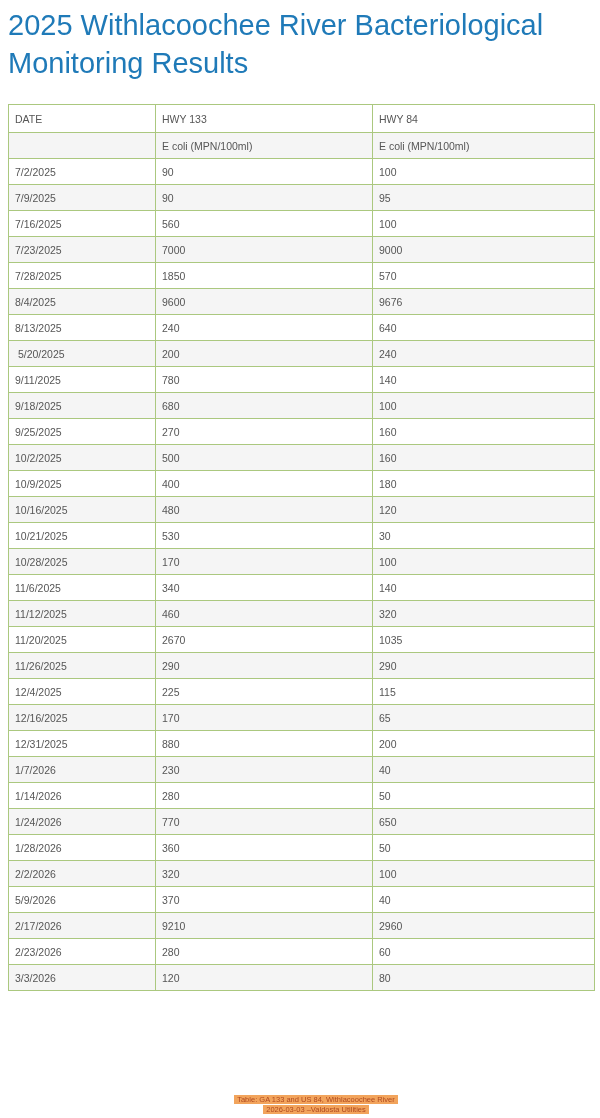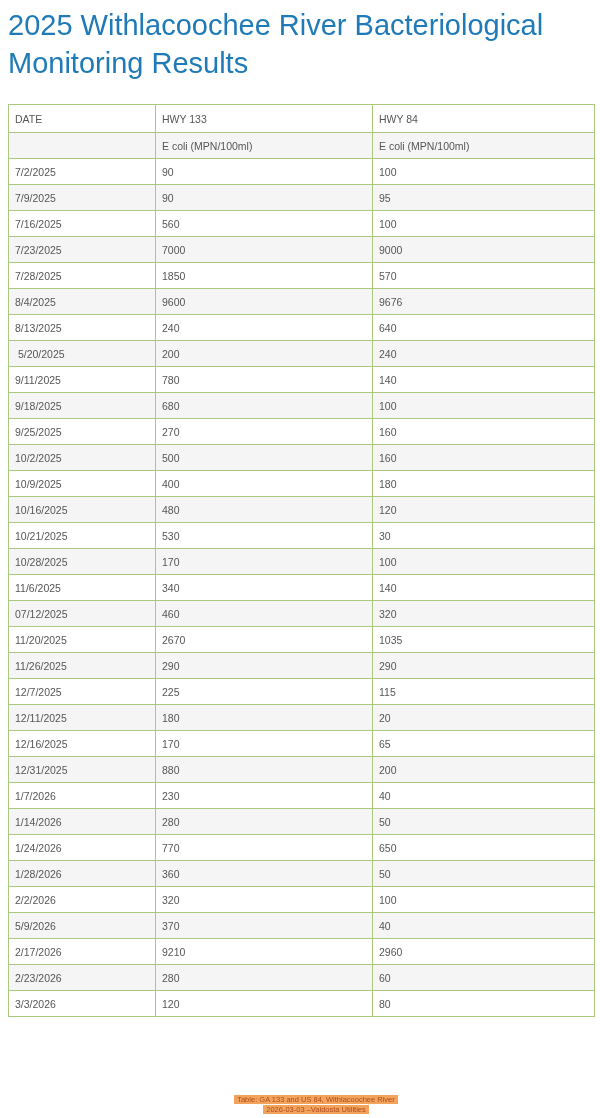--- a/index.html
+++ b/index.html
@@ -167,43 +167,38 @@
           <td>10/28/2025</td>
           <td>170</td>
           <td>100</td>
         </tr>
         <tr>
           <td>11/6/2025</td>
           <td>340</td>
           <td>140</td>
         </tr>
         <tr>
-          <td>07/12/2025</td>
+          <td>11/12/2025</td>
           <td>460</td>
           <td>320</td>
         </tr>
         <tr>
           <td>11/20/2025</td>
           <td>2670</td>
           <td>1035</td>
         </tr>
         <tr>
           <td>11/26/2025</td>
           <td>290</td>
           <td>290</td>
         </tr>
         <tr>
-          <td>12/7/2025</td>
+          <td>12/4/2025</td>
           <td>225</td>
           <td>115</td>
-        </tr>
-        <tr>
-          <td>12/11/2025</td>
-          <td>180</td>
-          <td>20</td>
         </tr>
         <tr>
           <td>12/16/2025</td>
           <td>170</td>
           <td>65</td>
         </tr>
         <tr>
           <td>12/31/2025</td>
           <td>880</td>
           <td>200</td>

